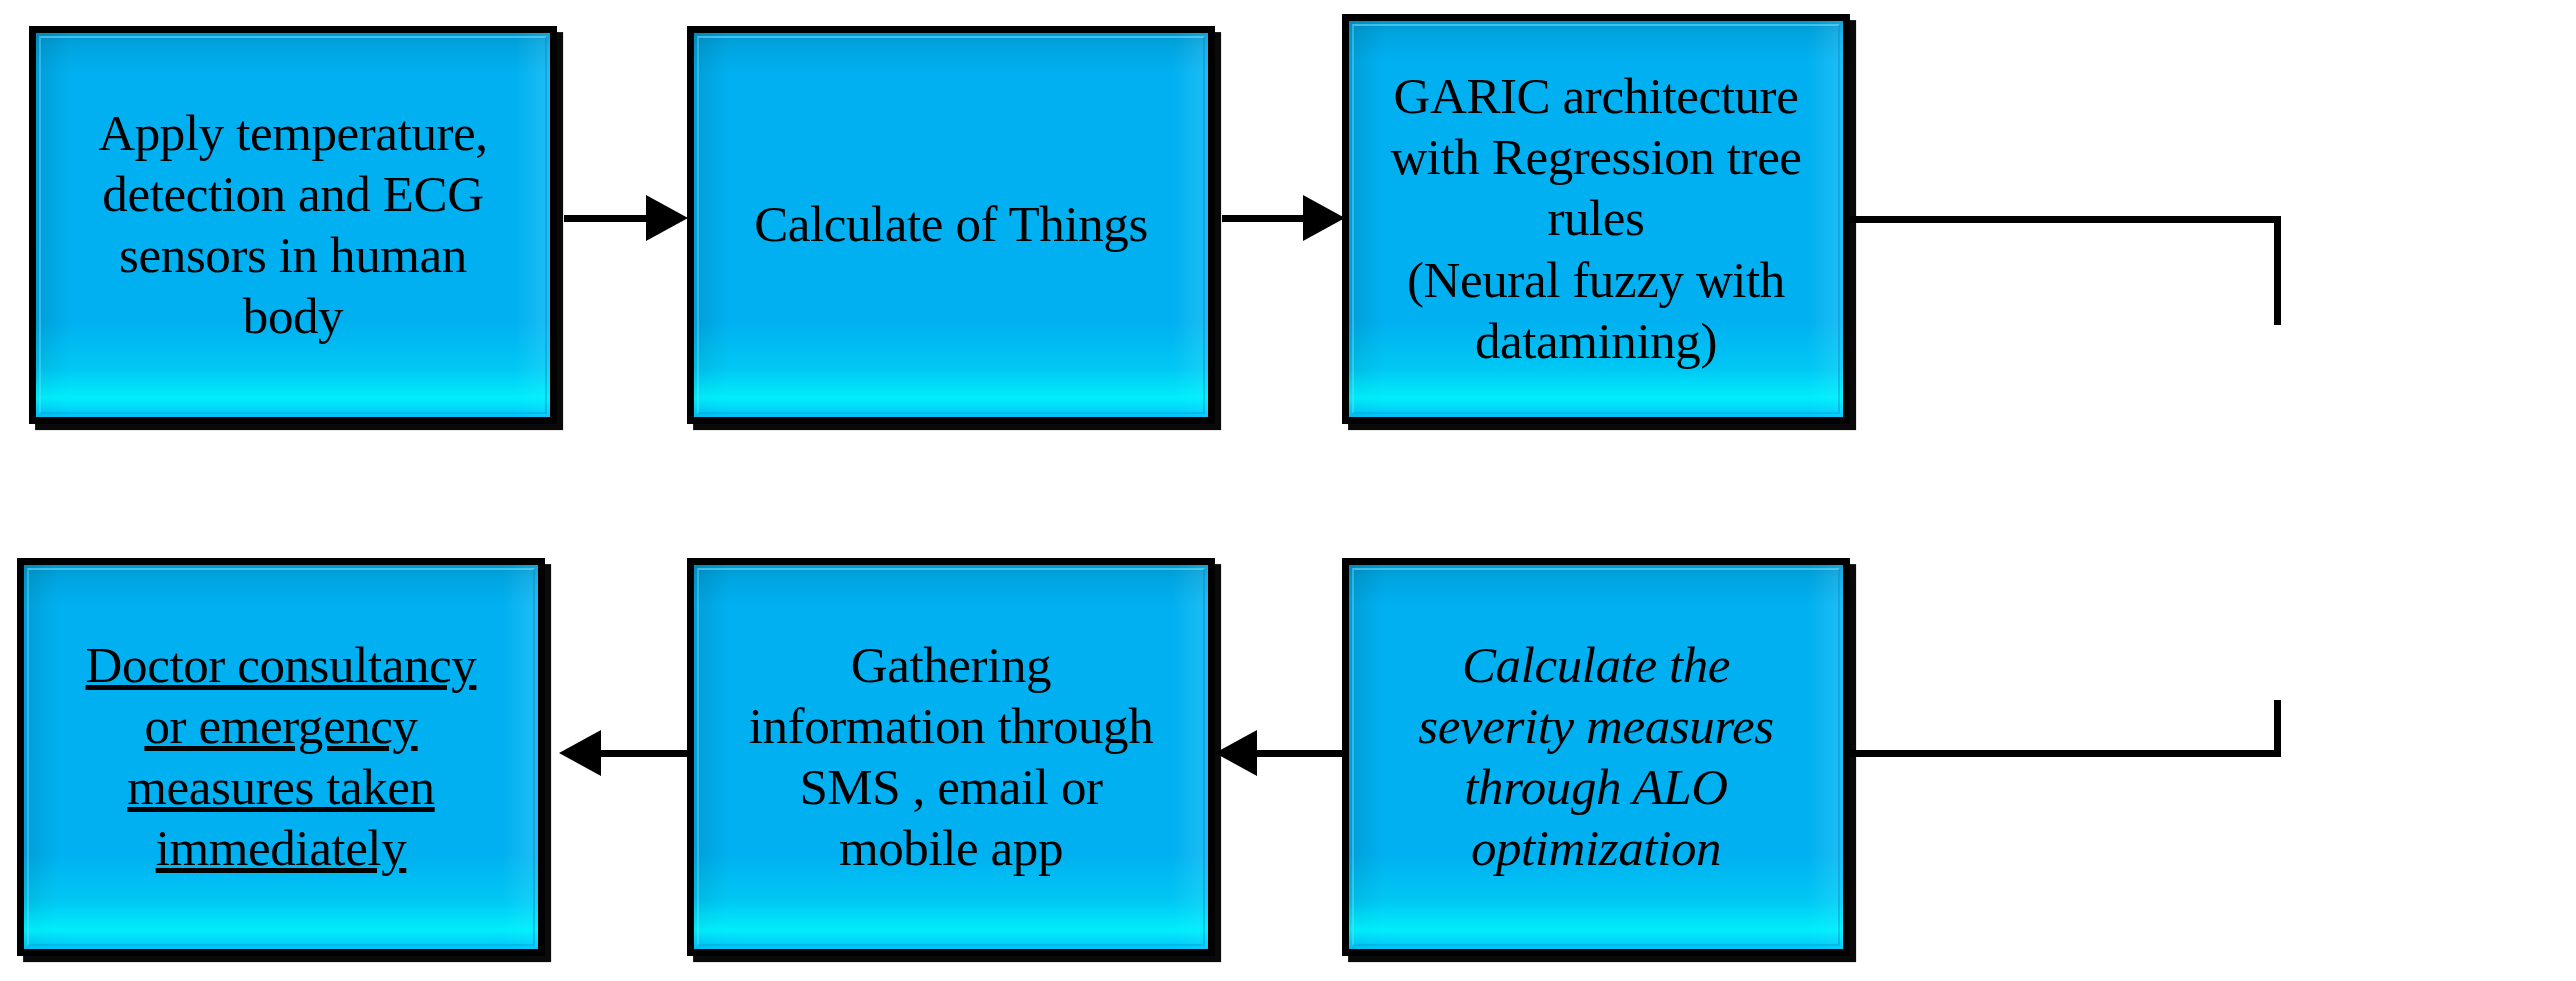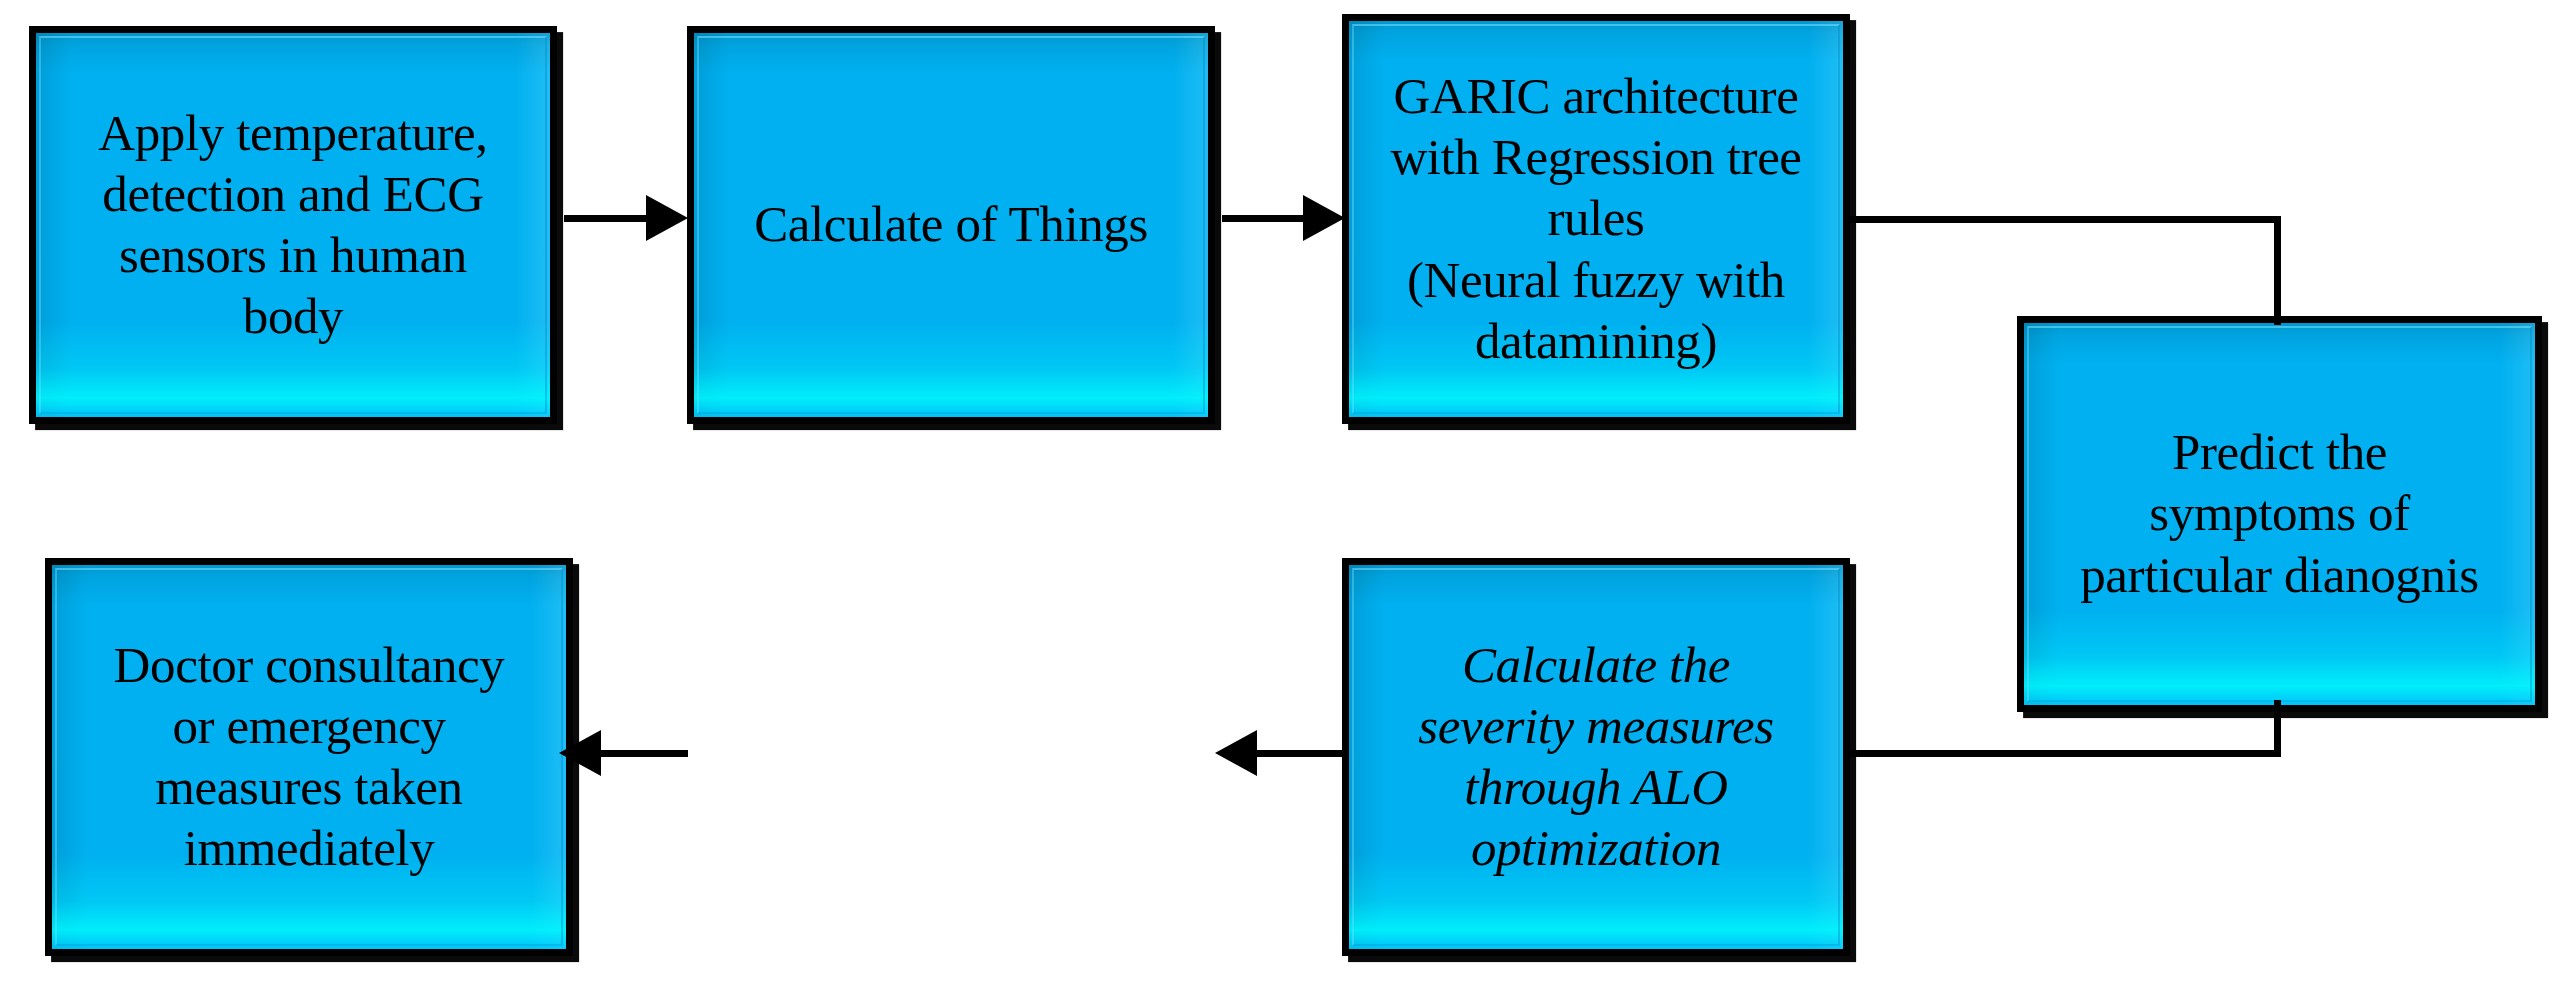--- a/index.html
+++ b/index.html
@@ -122,37 +122,38 @@
 
   <div class="node" style="left:1342px; top:14px; width:508px; height:410px;">
     <div class="bevel"></div>
     <div class="label">GARIC architecture
 with Regression tree
 rules
 (Neural fuzzy with
 datamining)</div>
   </div>
 
-  <div class="node" style="left:2017px; top:316px; width:525px; height:396px;">
-    <div class="bevel"></div>
-    <div class="label">Predict the
-symptoms of
-particular dianognis</div>
-  </div>
 
   <div class="node" style="left:1342px; top:558px; width:508px; height:398px;font-style:italic;">
     <div class="bevel"></div>
     <div class="label">Calculate the
 severity measures
 through ALO
 optimization</div>
   </div>
 
+  <div class="node" style="left:687px; top:558px; width:528px; height:398px;">
+    <div class="bevel"></div>
+    <div class="label">Gathering
+information through
+SMS , email or
+mobile app</div>
+  </div>
 
-  <div class="node" style="left:45px; top:558px; width:528px; height:398px;">
+  <div class="node" style="left:17px; top:558px; width:528px; height:398px;text-decoration:underline;">
     <div class="bevel"></div>
     <div class="label">Doctor consultancy
 or emergency
 measures taken
 immediately</div>
   </div>
 
   <div class="conn h" style="left:564px; top:215px; width:105px;"></div>
   <div class="arrowhead right" style="left:646px; top:195px;"></div>
 

